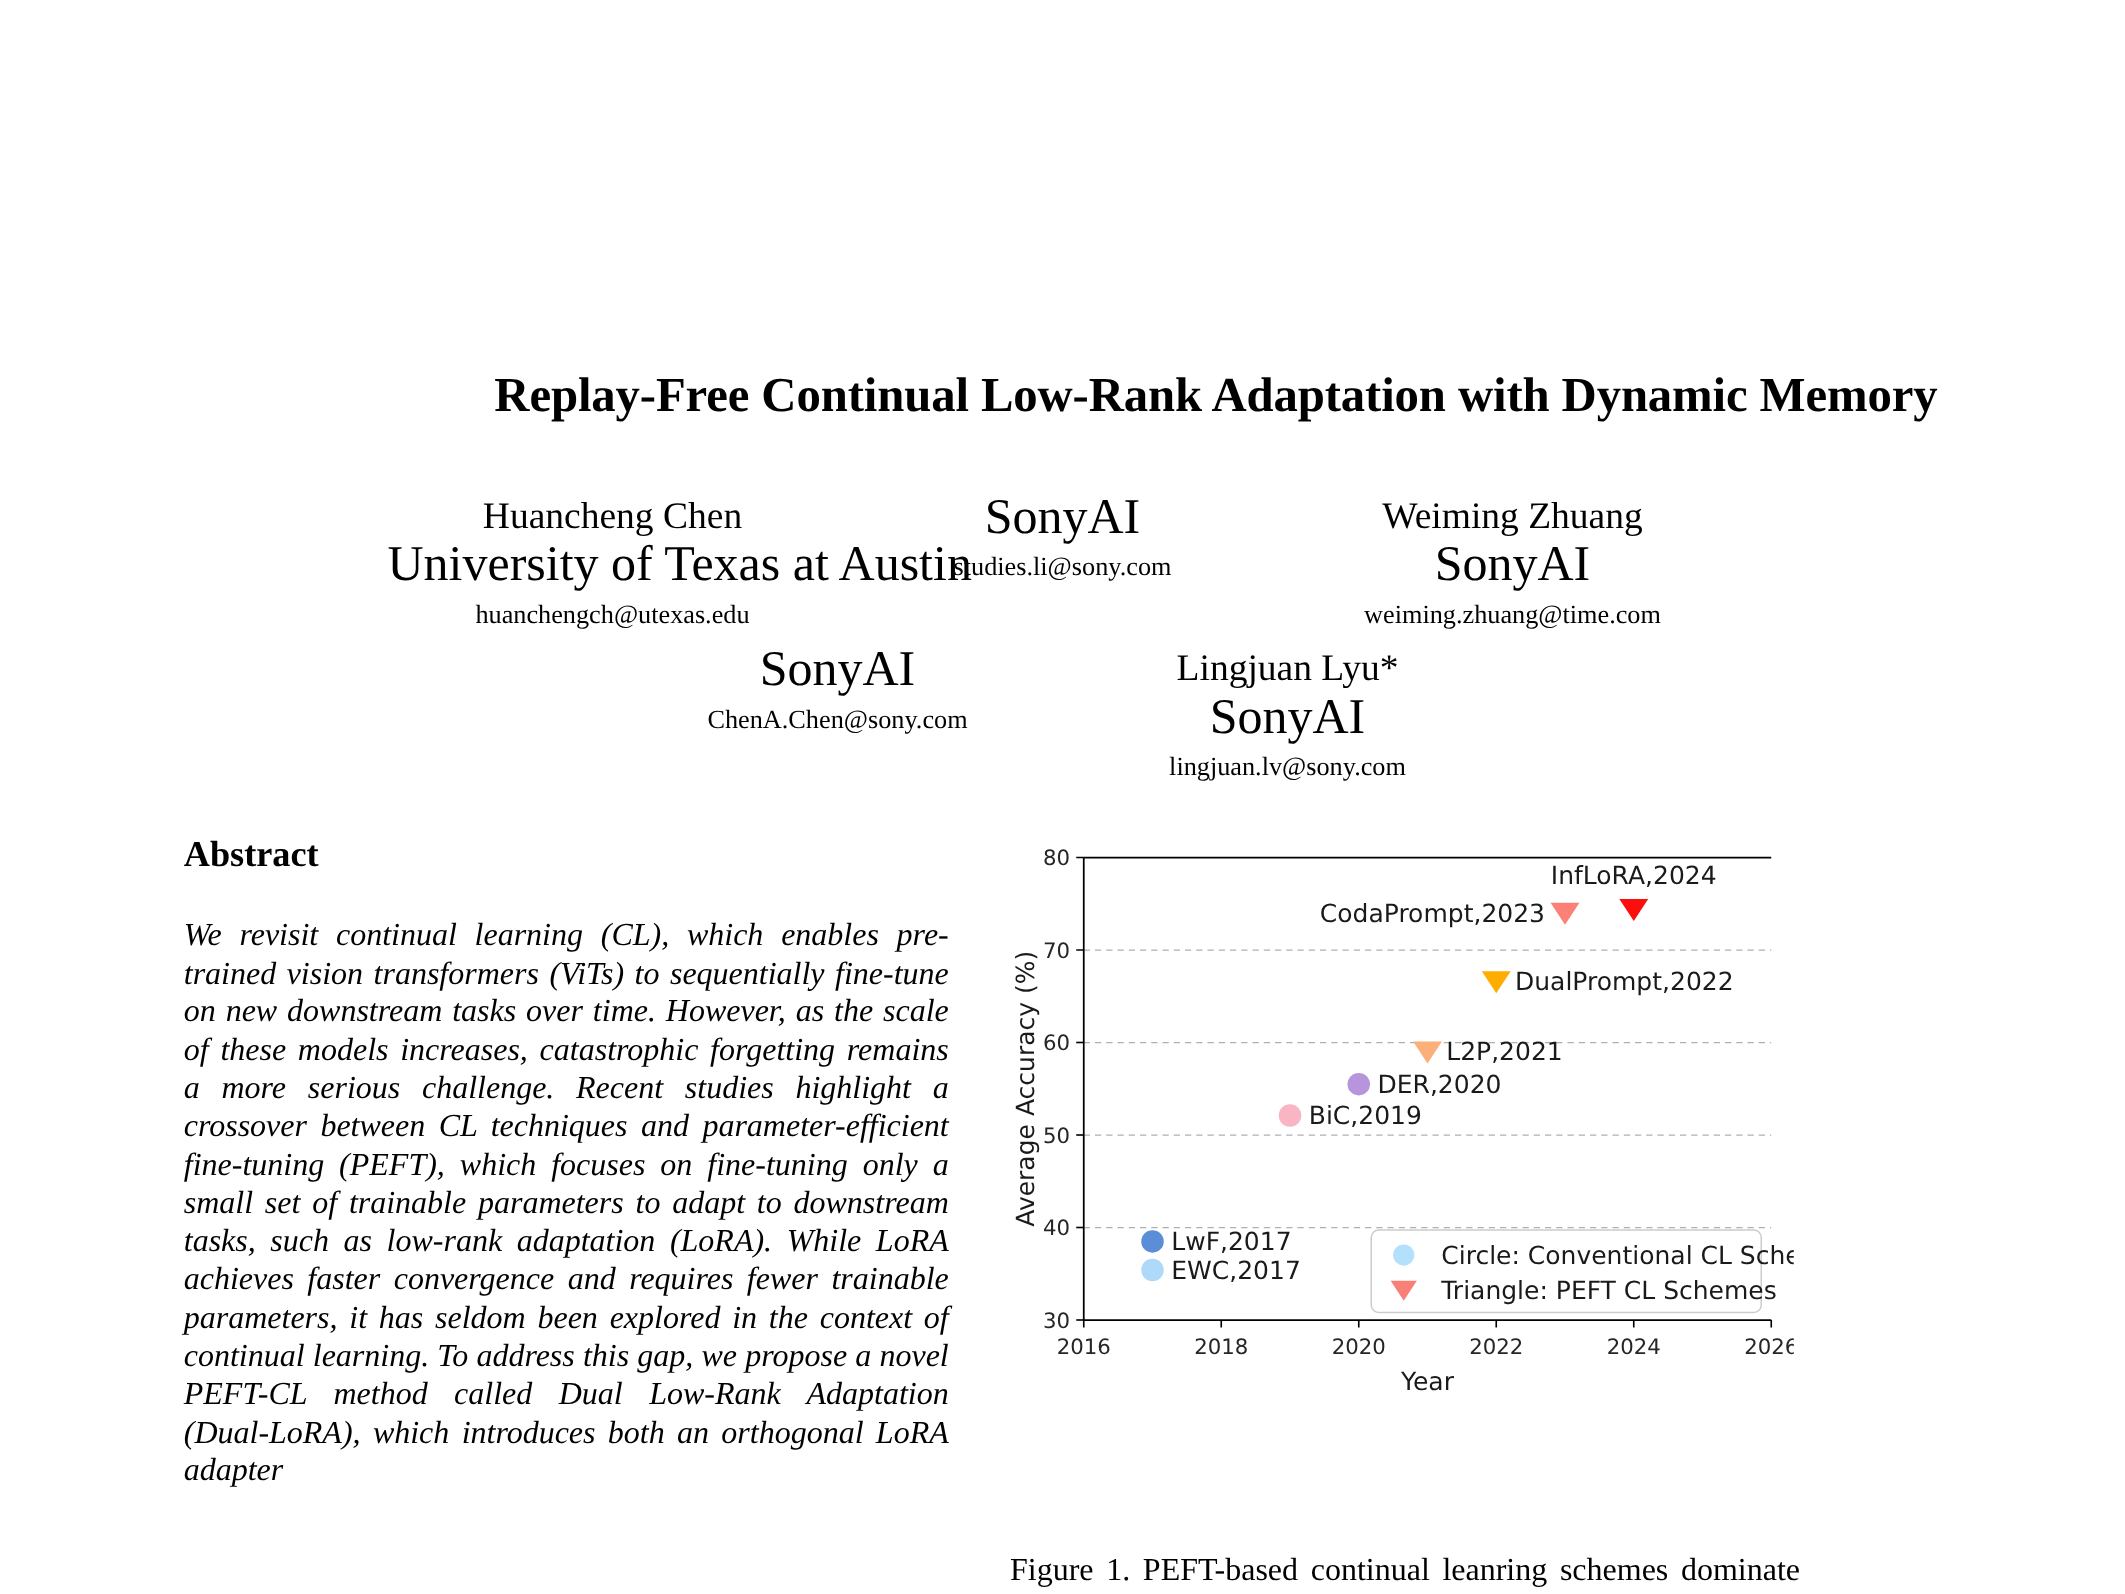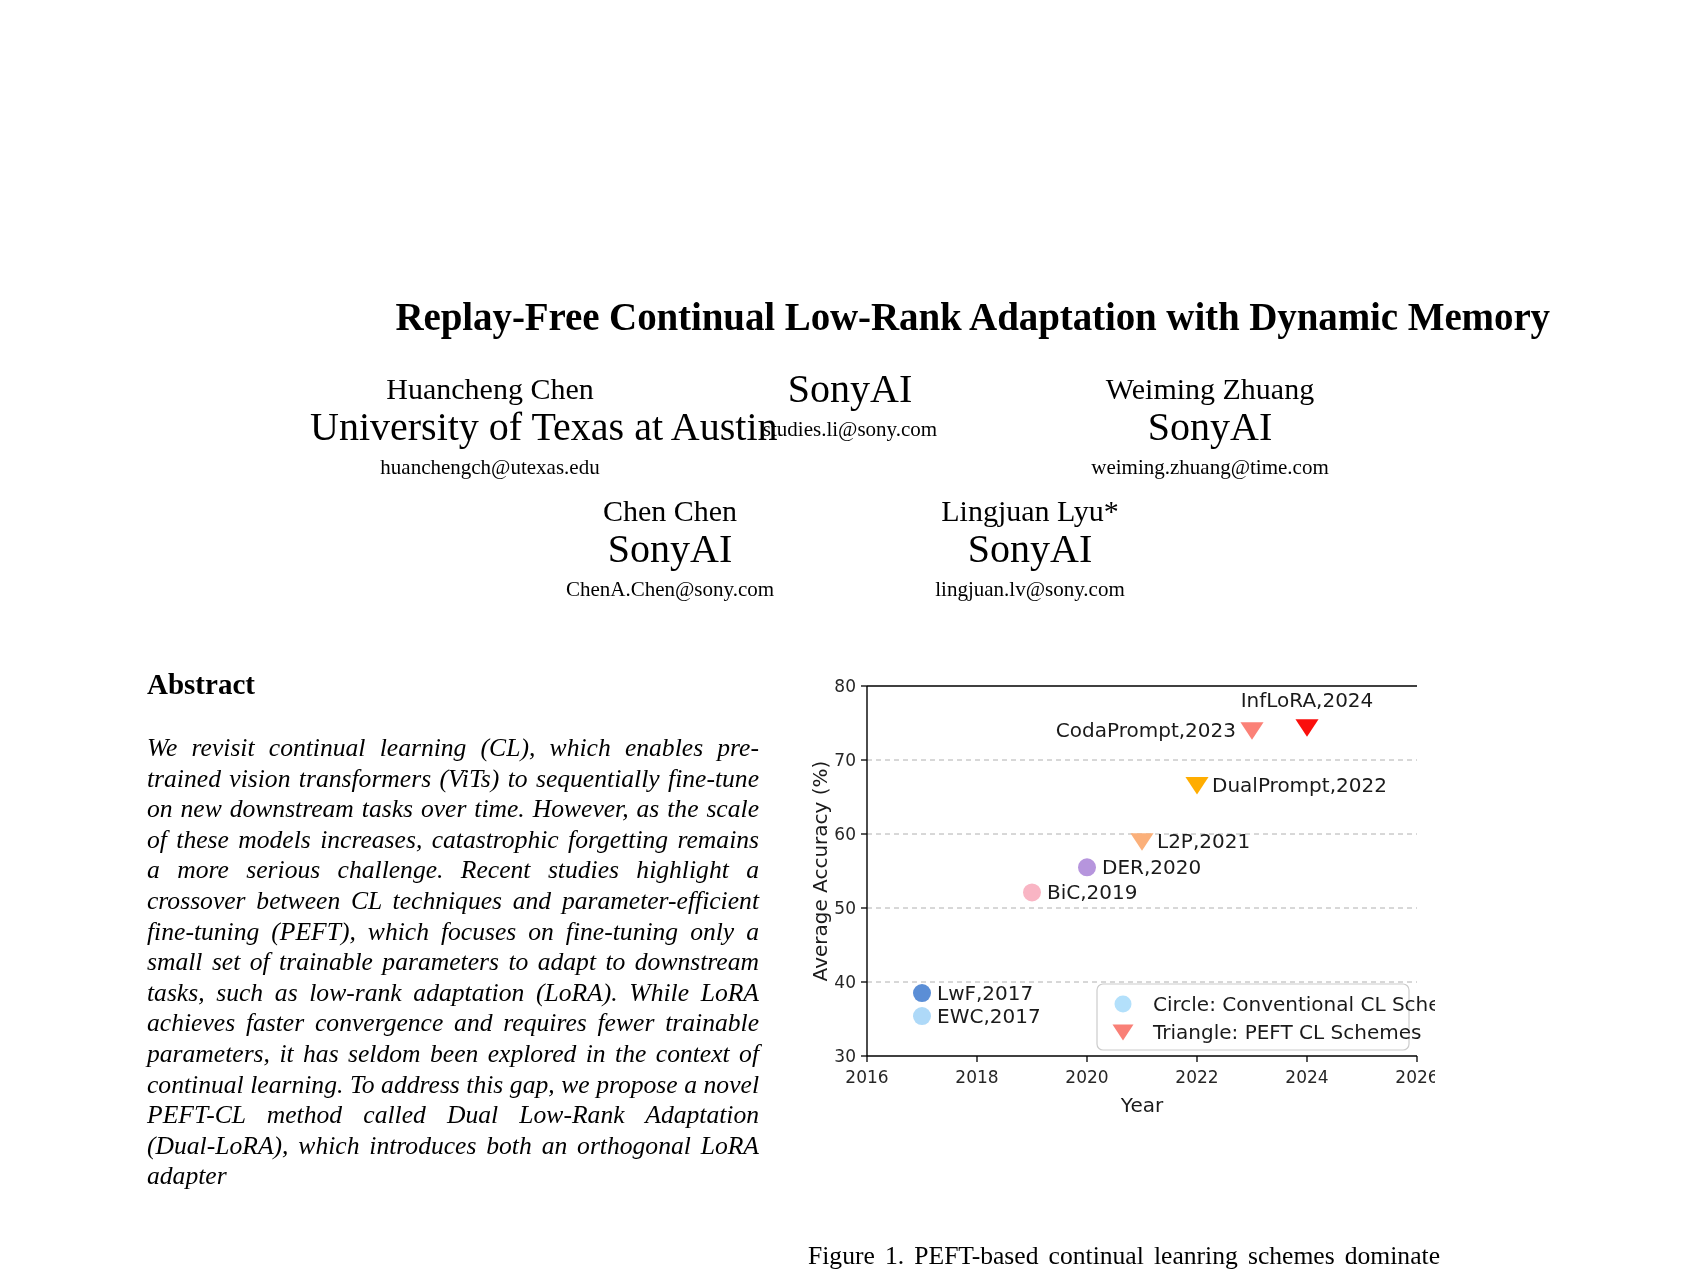--- a/index.html
+++ b/index.html
@@ -38,20 +38,21 @@
     position: absolute;
     display: flex;
     justify-content: center;
   }
   #author-row-1 { left: 150px; top: 370px; width: 1400px; }
   #author-row-2 { left: 150px; top: 492px; width: 1400px; }
 
   .author-block {
     text-align: center;
     font-family: "Liberation Serif", serif;
+    margin-top: 24px;
   }
   #author-row-1 .author-block { width: 360px; }
   #author-row-2 .author-block { width: 360px; }
 
   .author-name {
     font-size: 30px;
     line-height: 38px;
     white-space: nowrap;
   }
   .author-affil {
@@ -145,21 +146,20 @@
     </div>
     <div class="author-block">
       <div class="author-name">Weiming Zhuang</div>
       <div class="author-affil">SonyAI</div>
       <div class="author-email">weiming.zhuang@time.com</div>
     </div>
   </div>
 
   <div class="author-row" id="author-row-2">
     <div class="author-block">
-      <div class="author-name">Chen Chen</div>
       <div class="author-affil">SonyAI</div>
       <div class="author-email">ChenA.Chen@sony.com</div>
     </div>
     <div class="author-block">
       <div class="author-name">Lingjuan Lyu*</div>
       <div class="author-affil">SonyAI</div>
       <div class="author-email">lingjuan.lv@sony.com</div>
     </div>
   </div>
 

